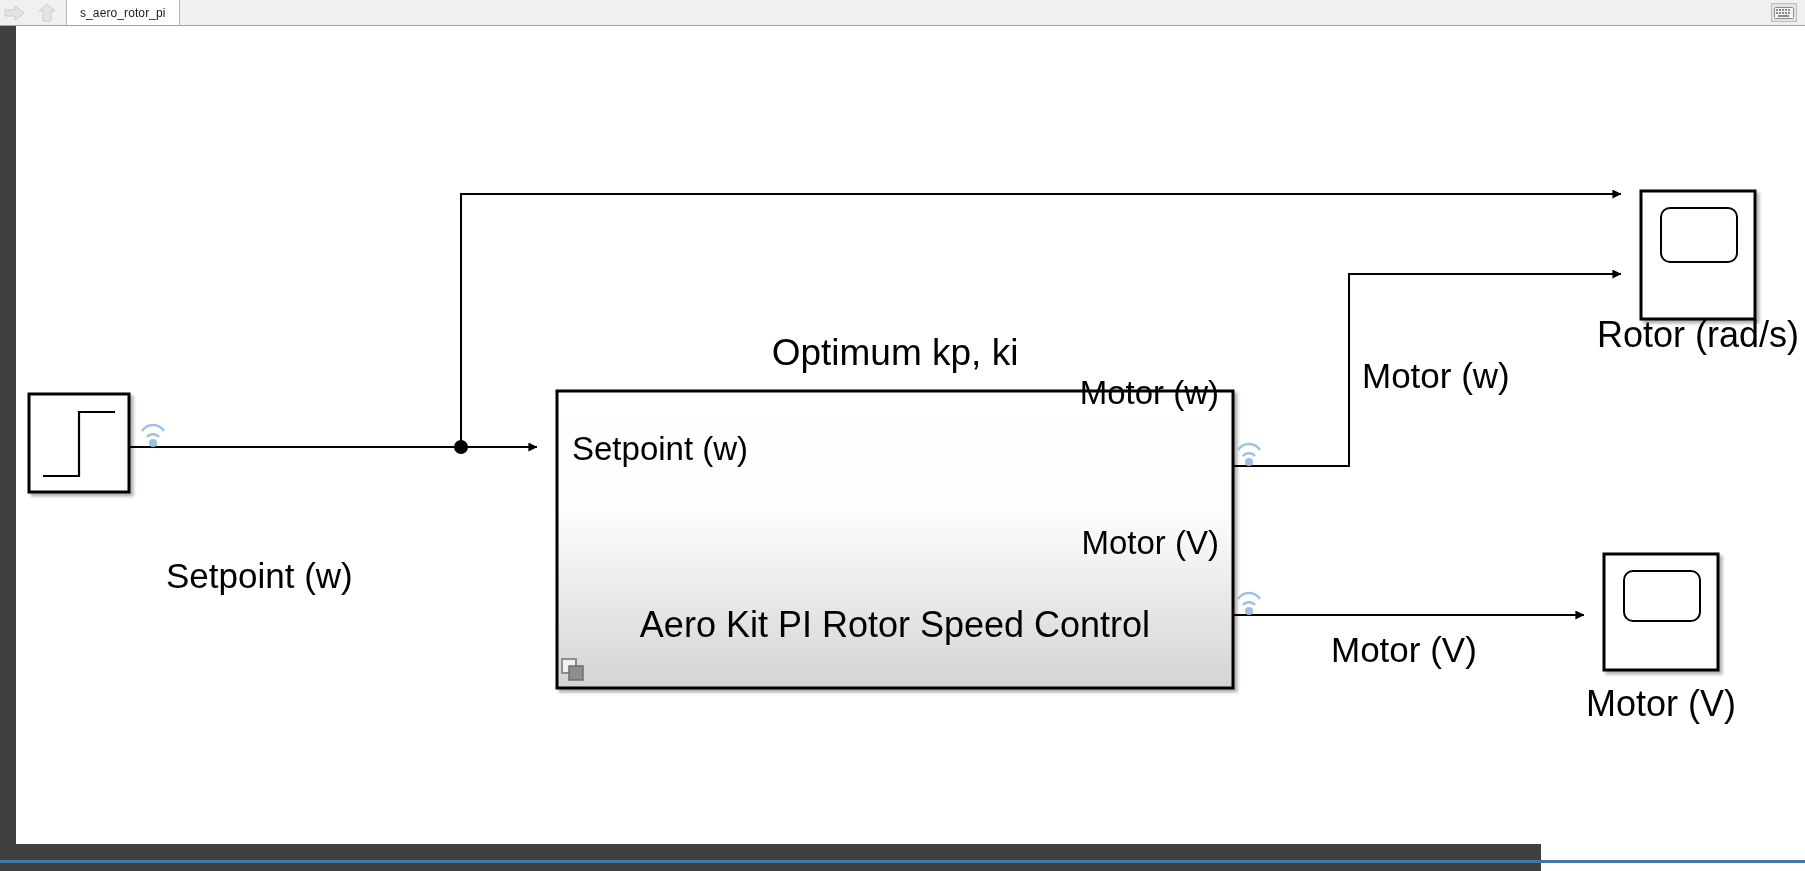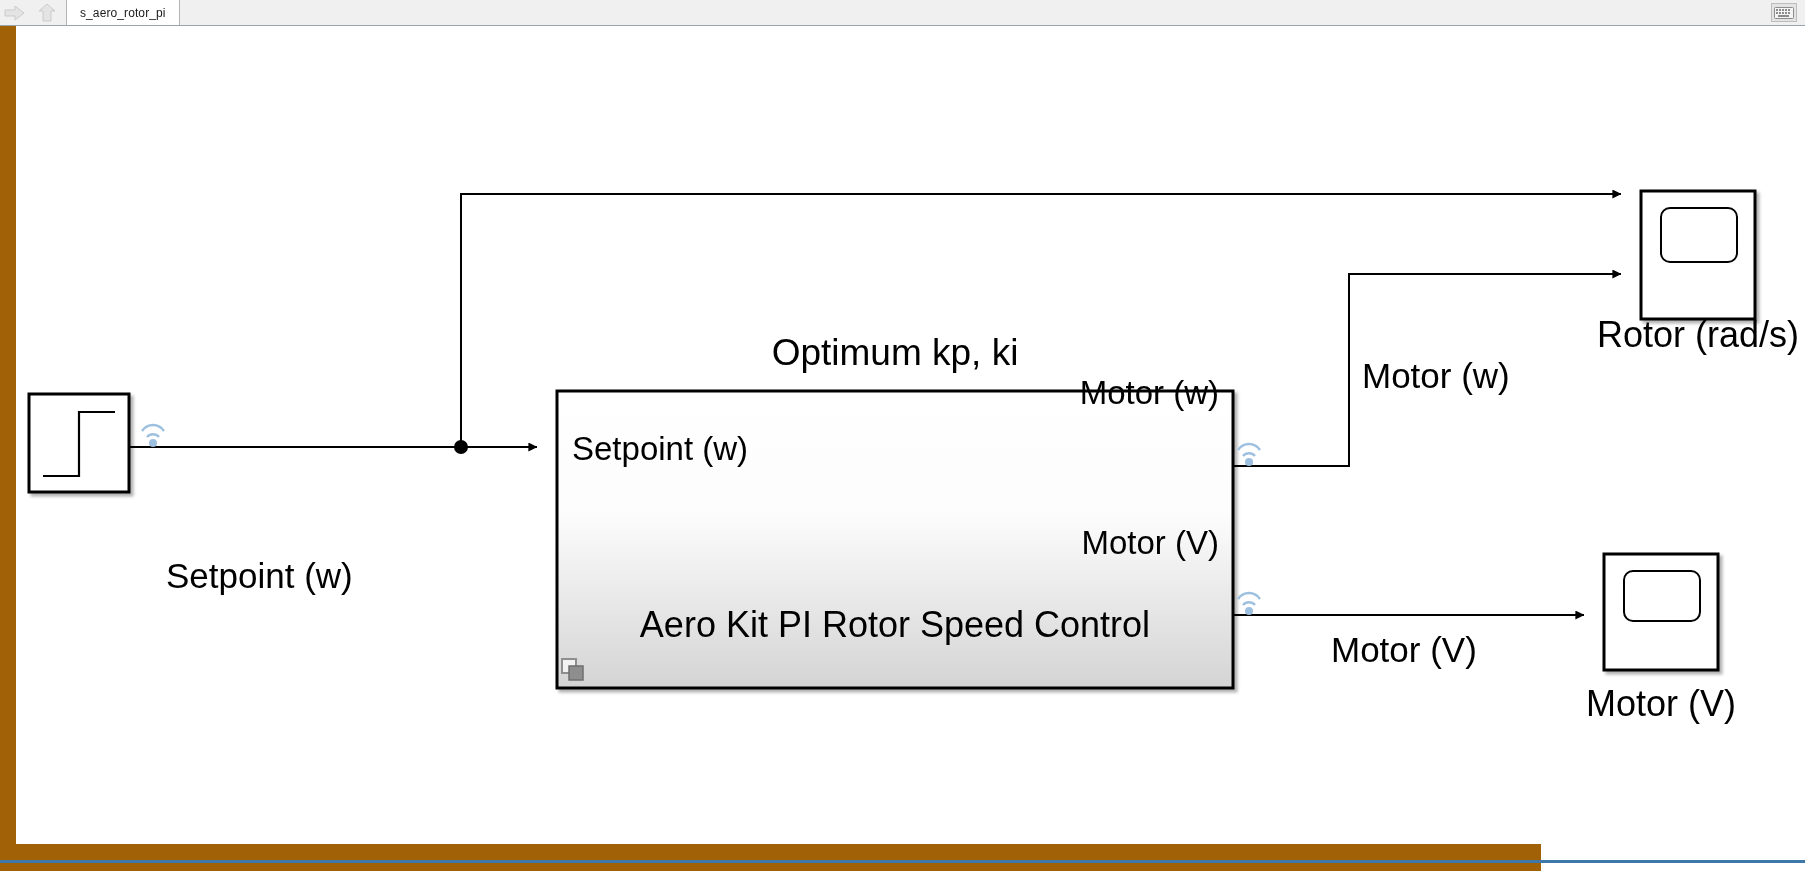--- a/index.html
+++ b/index.html
@@ -13,21 +13,21 @@
     height: 871px;
     overflow: hidden;
     font-family: "Liberation Sans", sans-serif;
     -webkit-font-smoothing: antialiased;
   }
 
   #app {
     position: relative;
     width: 1541px;
     height: 871px;
-    background: #a16207;
+    background: #404040;
   }
 
   
   .toolbar {
     position: absolute;
     left: 0; top: 0;
     width: 1805px;
     height: 26px;
     background: #f0f0f0;
     border-bottom: 1px solid #9aa3ad;

